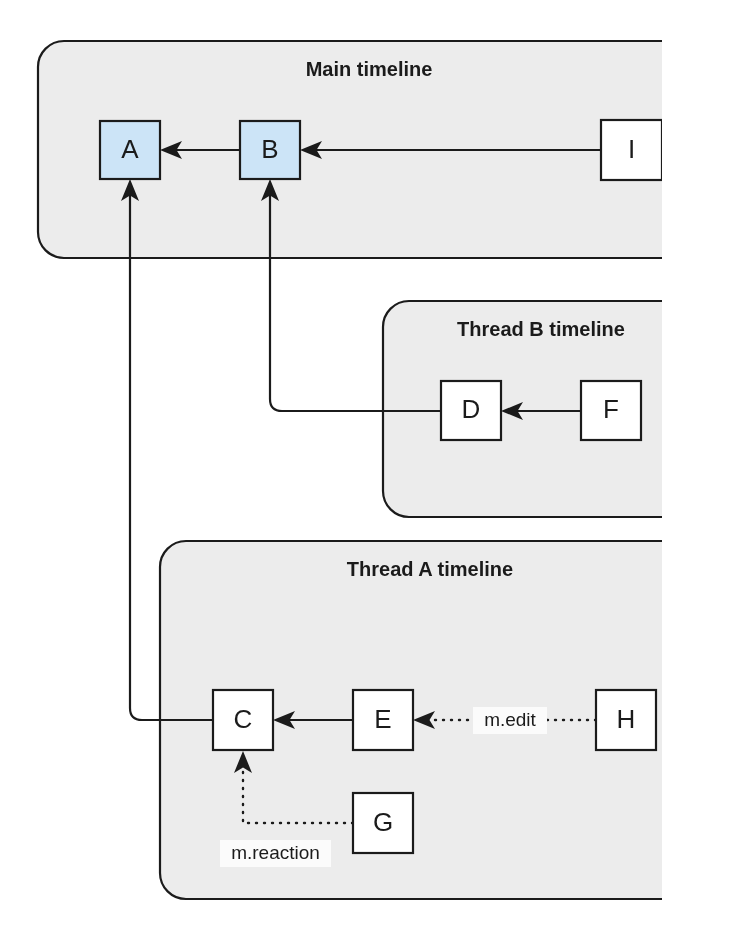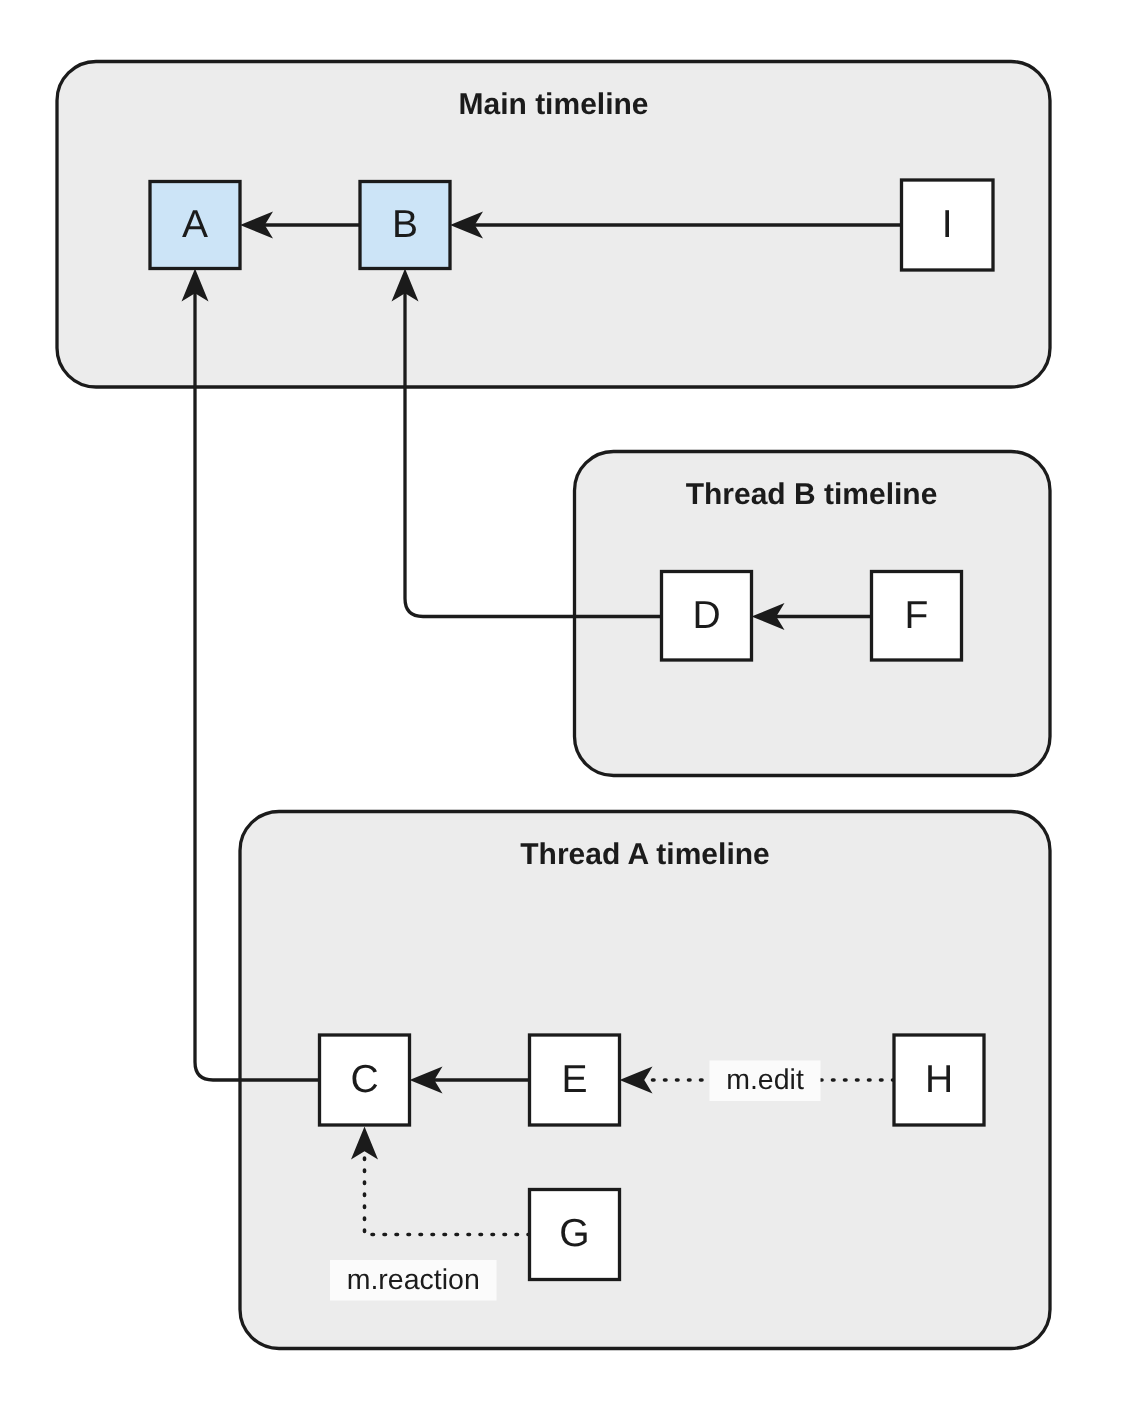--- a/index.html
+++ b/index.html
@@ -7,21 +7,21 @@
     margin: 0;
     padding: 0;
     background: #ffffff;
   }
   body {
     font-family: "Liberation Sans", sans-serif;
     -webkit-font-smoothing: antialiased;
   }
   #diagram-root {
     position: relative;
-    width: 756px;
+    width: 662px;
     height: 942px;
     overflow: hidden;
     background: #ffffff;
   }
   #diagram-svg {
     position: absolute;
     inset: 0;
     width: 756px;
     height: 942px;
     display: block;

